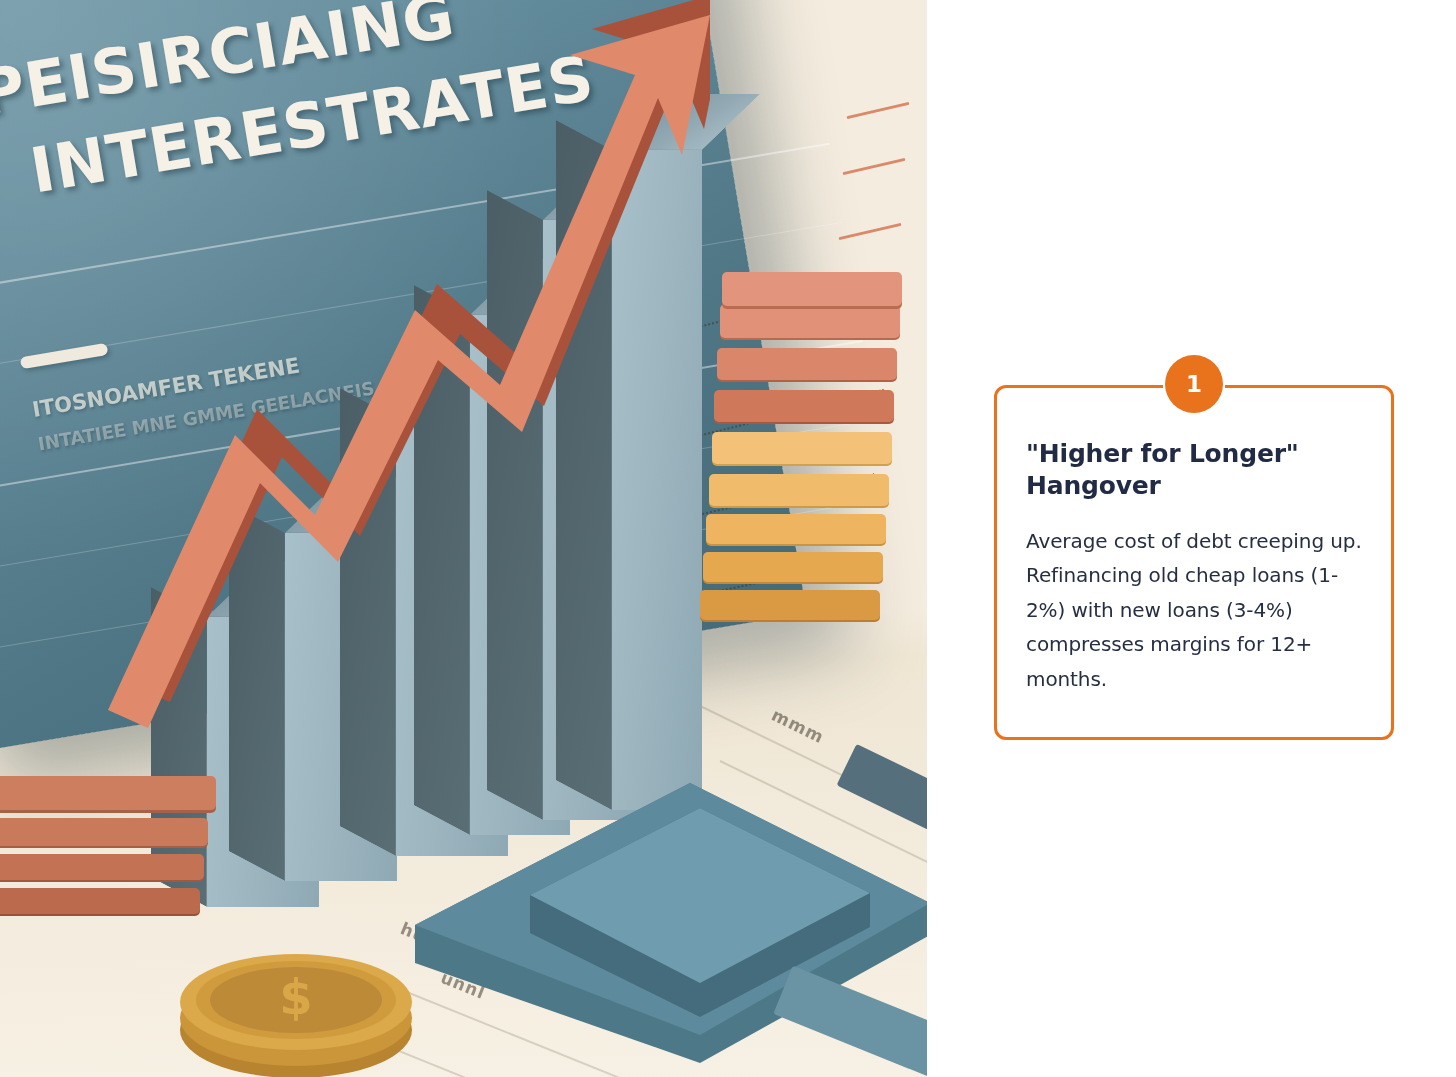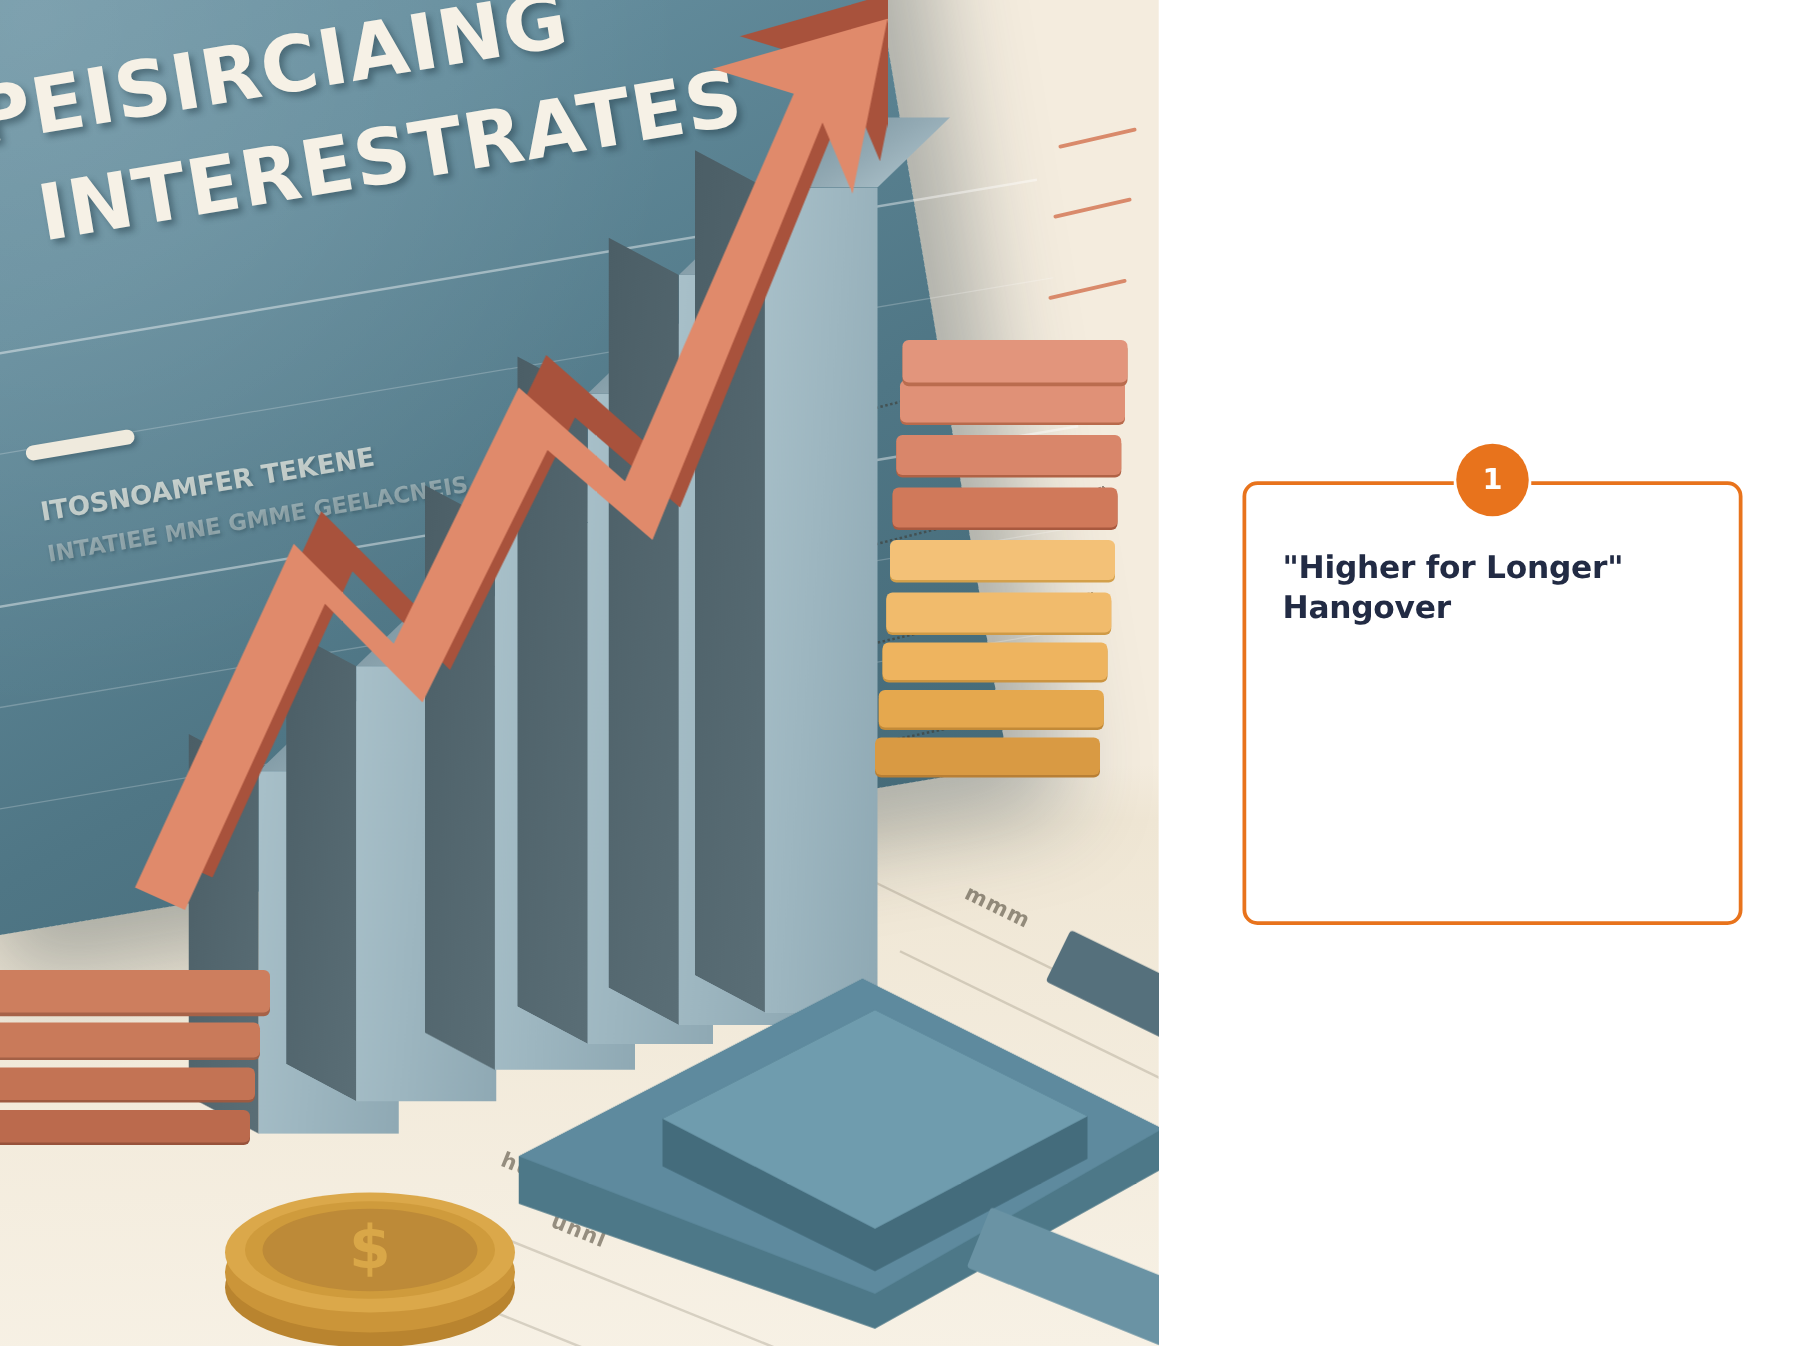--- a/index.html
+++ b/index.html
@@ -409,17 +409,18 @@
     <div style="position:absolute; left:775px; top:1005px; width:220px; height:52px;
                 background:#6a93a4; transform:rotate(22deg); border-radius:3px;"></div>
   </div>
 
   <div class="card-area">
     <div class="card">
       <div class="badge-notch"></div>
       <div class="card-badge">1</div>
       <div class="card-inner">
         <h2 class="card-title">"Higher for Longer" Hangover</h2>
+        <p class="card-body">Average cost of debt creeping up. Refinancing old cheap loans (1-2%) with new loans (3-4%) compresses margins for 12+ months.</p>
       </div>
     </div>
   </div>
 
 </div>
 
 </body></html>

